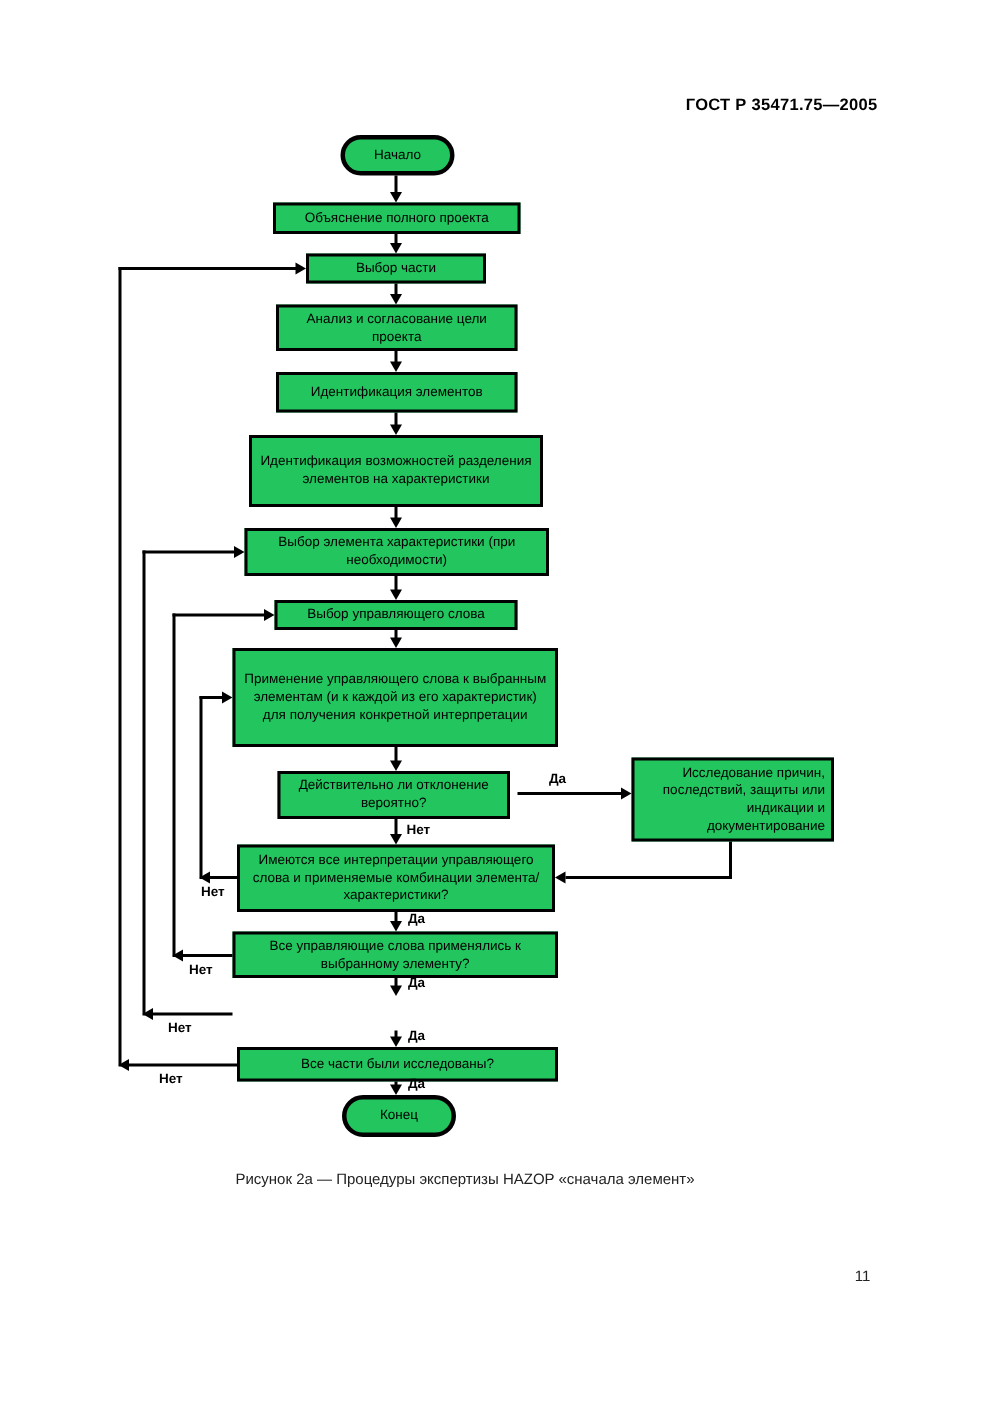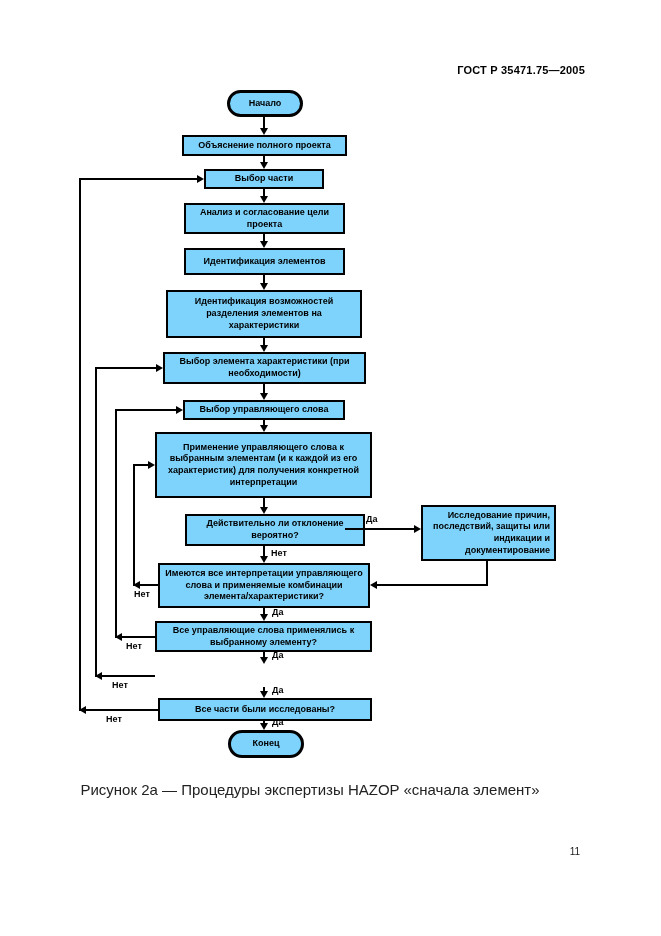--- a/index.html
+++ b/index.html
@@ -2,59 +2,59 @@
 <html><head>
 <meta charset="utf-8">
 <style>
   html,body{margin:0;padding:0;background:#fff;}
   #canvas{
     position:relative;width:661px;height:936px;background:#fff;
     font-family:"Liberation Sans",sans-serif;color:#000;overflow:hidden;
   }
   .hdr{position:absolute;top:64px;left:430px;width:155px;text-align:right;
        font-size:11px;font-weight:bold;letter-spacing:.2px;}
-  .node{position:absolute;border:2px solid #000;background:#7dd3fc;
+  .node{position:absolute;border:2px solid #000;background:#22c55e;
         display:flex;align-items:center;justify-content:center;text-align:center;
-        font-size:9px;font-weight:bold;line-height:1.3;box-sizing:border-box;
+        font-size:9px;font-weight:normal;line-height:1.3;box-sizing:border-box;
         padding:1px 4px;}
   .oval{border-width:3px;border-radius:16px;}
   .vline{position:absolute;width:2px;background:#000;}
   .hline{position:absolute;height:2px;background:#000;}
   .tri-down{position:absolute;width:0;height:0;
     border-left:4px solid transparent;border-right:4px solid transparent;
     border-top:7px solid #000;}
   .tri-right{position:absolute;width:0;height:0;
     border-top:4px solid transparent;border-bottom:4px solid transparent;
     border-left:7px solid #000;}
   .tri-left{position:absolute;width:0;height:0;
     border-top:4px solid transparent;border-bottom:4px solid transparent;
     border-right:7px solid #000;}
   .lbl{position:absolute;font-size:9px;font-weight:bold;line-height:1;}
   .caption{position:absolute;top:781px;left:80px;width:460px;text-align:center;
-       font-size:15px;color:#222;}
+       font-size:10px;color:#222;}
   .pagenum{position:absolute;top:846px;left:560px;width:30px;text-align:center;
        font-size:10px;color:#222;}
 </style>
 </head>
 <body>
 
 <div id="canvas">
 
   <div class="hdr">ГОСТ Р 35471.75—2005</div>
 
   <div class="node oval" style="left:227px;top:90px;width:76px;height:27px;">Начало</div>
   <div class="node" style="left:182px;top:135px;width:165px;height:21px;">Объяснение полного проекта</div>
   <div class="node" style="left:204px;top:169px;width:120px;height:20px;">Выбор части</div>
   <div class="node" style="left:184px;top:203px;width:161px;height:31px;">Анализ и согласование цели проекта</div>
   <div class="node" style="left:184px;top:248px;width:161px;height:27px;">Идентификация элементов</div>
   <div class="node" style="left:166px;top:290px;width:196px;height:48px;">Идентификация возможностей разделения элементов на характеристики</div>
   <div class="node" style="left:163px;top:352px;width:203px;height:32px;">Выбор элемента характеристики (при необходимости)</div>
   <div class="node" style="left:183px;top:400px;width:162px;height:20px;">Выбор управляющего слова</div>
   <div class="node" style="left:155px;top:432px;width:217px;height:66px;">Применение управляющего слова к выбранным элементам (и к каждой из его характеристик) для получения конкретной интерпретации</div>
-  <div class="node" style="left:185px;top:514px;width:180px;height:32px;">Действительно ли отклонение вероятно?</div>
+  <div class="node" style="left:185px;top:514px;width:155px;height:32px;">Действительно ли отклонение вероятно?</div>
   <div class="node" style="left:421px;top:505px;width:135px;height:56px;text-align:right;">Исследование причин, последствий, защиты или индикации и документирование</div>
   <div class="node" style="left:155px;top:621px;width:217px;height:31px;">Все управляющие слова применялись к выбранному элементу?</div>
   <div class="node" style="left:158px;top:563px;width:212px;height:45px;">Имеются все интерпретации управляющего слова и применяемые комбинации элемента/характеристики?</div>
   <div class="node" style="left:158px;top:698px;width:214px;height:23px;">Все части были исследованы?</div>
   <div class="node oval" style="left:228px;top:730px;width:76px;height:28px;">Конец</div>
 
   <div class="vline" style="left:263px;top:117px;height:12px;"></div>
   <div class="tri-down" style="left:260px;top:128px;"></div>
 
   <div class="vline" style="left:263px;top:156px;height:7px;"></div>

